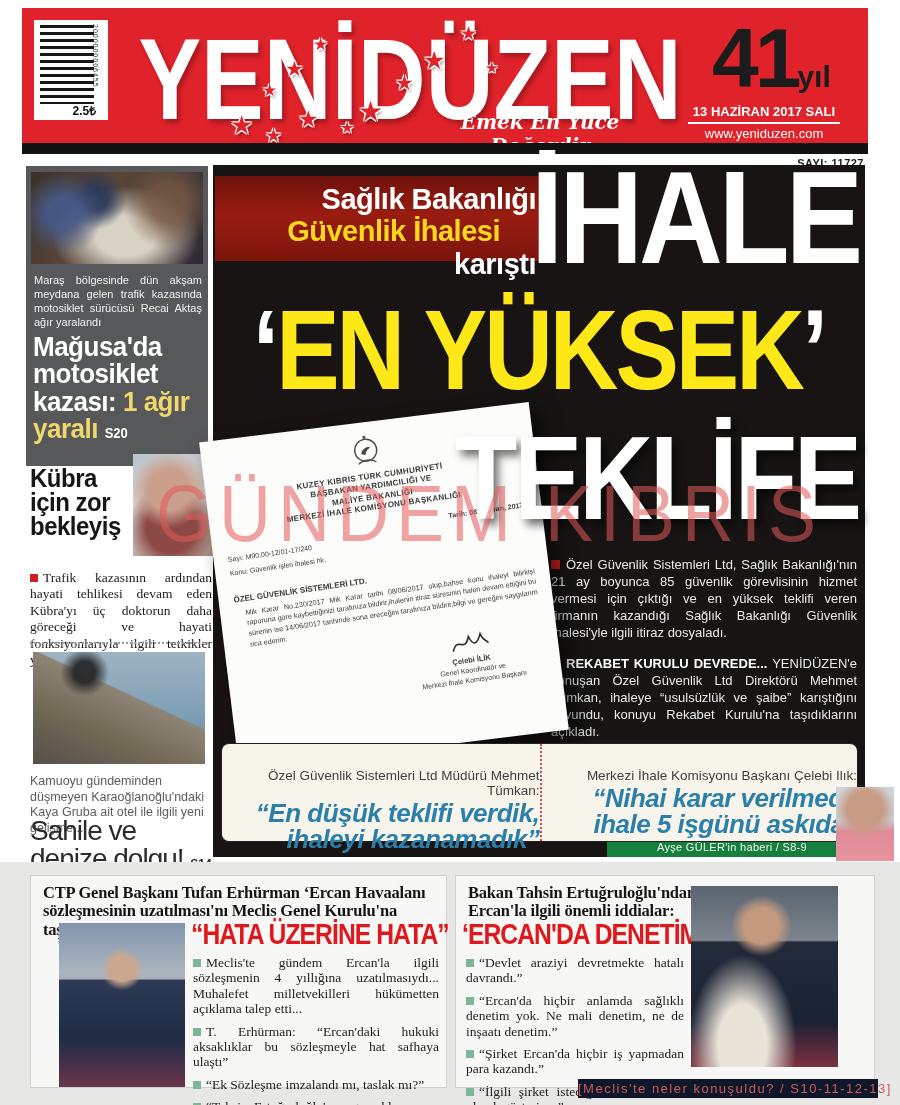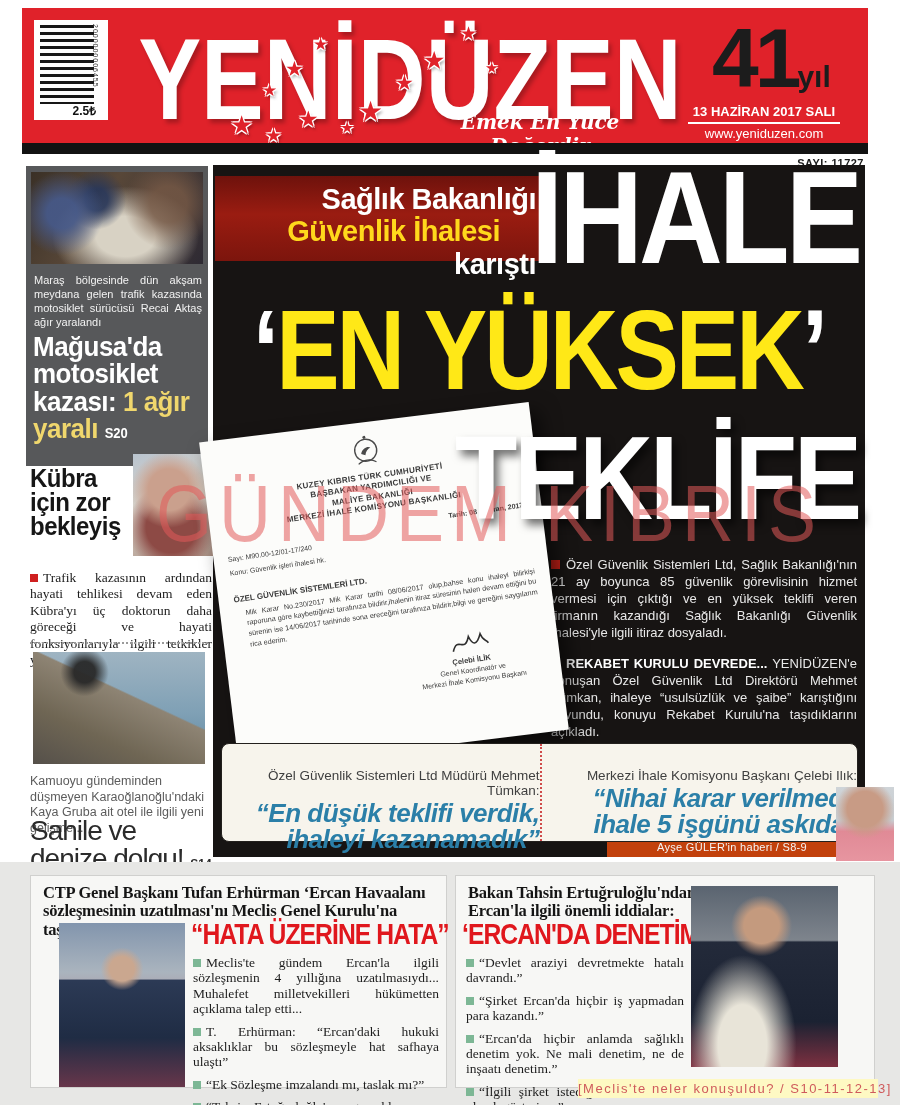--- a/index.html
+++ b/index.html
@@ -108,21 +108,21 @@
   .blead { font-weight:bold; color:#fff; }
 
   
   .quote-box { position:absolute; left:8px; top:578px; width:637px; height:99px; background:#f7f4ec; border:1px solid #23201d;
                border-radius:8px; display:flex; z-index:5; }
   .quote-half { width:50%; padding-top:24px; text-align:right; }
   .quote-half + .quote-half { border-left:2px dotted #cf4a4a; }
   .q-attr { font-size:13.5px; color:#3f3f3f; margin-bottom:2px; }
   .q-text { font-size:26px; font-weight:bold; color:#2b7fa8; line-height:1.0; letter-spacing:-.5px;font-style:italic; }
 
-  .byline-strip { position:absolute; left:394px; top:672px; width:250px; height:20px; background:#c2410c; color:#f4f4f4;
+  .byline-strip { position:absolute; left:394px; top:672px; width:250px; height:20px; background:#15803d; color:#f4f4f4;
                   font-size:11px; line-height:20px; text-align:center; letter-spacing:.3px; }
   .photo-ayse { position:absolute; left:836px; top:787px; width:58px; height:74px; z-index:8;
      background:
        radial-gradient(circle at 50% 30%, #c89b85 0 30%, transparent 50%),
        linear-gradient(180deg,#cfd4d8 0%, #c7ccd0 45%, #e08a96 60%, #e795a0 100%); }
 
   
   .watermark { position:absolute; left:156px; top:468px; z-index:7; font-size:72px; font-weight:normal; letter-spacing:7px;
                color:rgba(226,90,90,.55); white-space:nowrap; transform:scaleY(1.1); transform-origin:left top; }
 
@@ -147,21 +147,21 @@
        radial-gradient(circle at 48% 22%, #c49a7e 0 11%, transparent 19%),
        radial-gradient(ellipse at 35% 88%, #e8e4d8 0 18%, transparent 40%),
        linear-gradient(180deg, transparent 30%, #232a3a 31%, #1b2232 75%, #7d3040 100%),
        linear-gradient(180deg,#5a6470 0%, #8a8f96 40%, #7a3646 100%); }
   .story-bullets { position:absolute; font-family:"Liberation Serif", serif; color:#1d1d1d; font-size:13.5px; line-height:1.14;
                    text-align:justify; }
   .sb-left { left:162px; top:79px; width:246px; }
   .sb-right { left:10px; top:79px; width:218px; }
   .story-bullets p { margin-bottom:7px; }
   .gsq { display:inline-block; width:8px; height:8px; background:#7db795; margin-right:5px; }
-  .meclis-footer { position:absolute; left:578px; top:1079px; width:300px; background:#fef9c3; color:#cf5a5c; font-size:13px;
+  .meclis-footer { position:absolute; left:578px; top:1079px; width:300px; background:#0f172a; color:#cf5a5c; font-size:13px;
                    letter-spacing:1.5px; text-align:center; padding:2px 0; white-space:nowrap; }
 </style>
 </head>
 <body>
 
 <div class="page">
 
   <div class="masthead">
     <div class="barcode-box">
       <div class="barcode-stripes"></div>
@@ -307,21 +307,21 @@
 
   <div class="story-box box-right">
     <div class="story-header">
       <div>Bakan Tahsin Ertuğruloğlu'ndan</div>
       <div>Ercan'la ilgili önemli iddialar:</div>
     </div>
     <div class="story-headline hl-right">‘ERCAN'DA DENETİM YOK’</div>
     <div class="photo photo-minister"></div>
     <div class="story-bullets sb-right">
       <p><span class="gsq"></span><span>“Devlet araziyi devretmekte hatalı davrandı.”</span></p>
+      <p><span class="gsq"></span><span>“Ercan'da hiçbir anlamda sağlıklı denetim yok. Ne mali denetim, ne de inşaatı denetim.”</span></p>
       <p><span class="gsq"></span><span>“Şirket Ercan'da hiçbir iş yapmadan para kazandı.”</span></p>
-      <p><span class="gsq"></span><span>“Ercan'da hiçbir anlamda sağlıklı denetim yok. Ne mali denetim, ne de inşaatı denetim.”</span></p>
       <p><span class="gsq"></span><span>“İlgili şirket istediği rakamları ciro olarak gösteriyor”</span></p>
     </div>
   </div>
 
   <div class="meclis-footer">[Meclis'te neler konuşuldu? / S10-11-12-13]</div>
 
 </div>
 
 </body></html>

